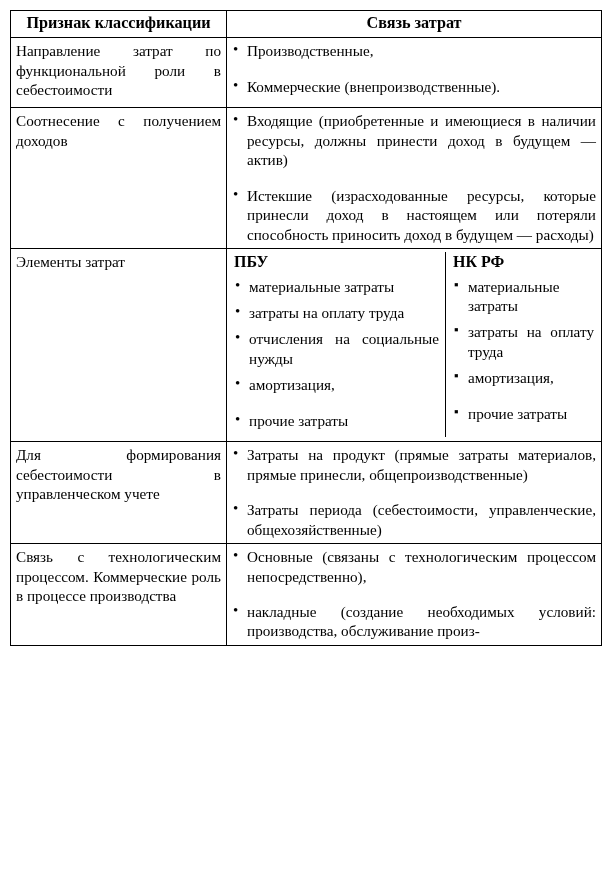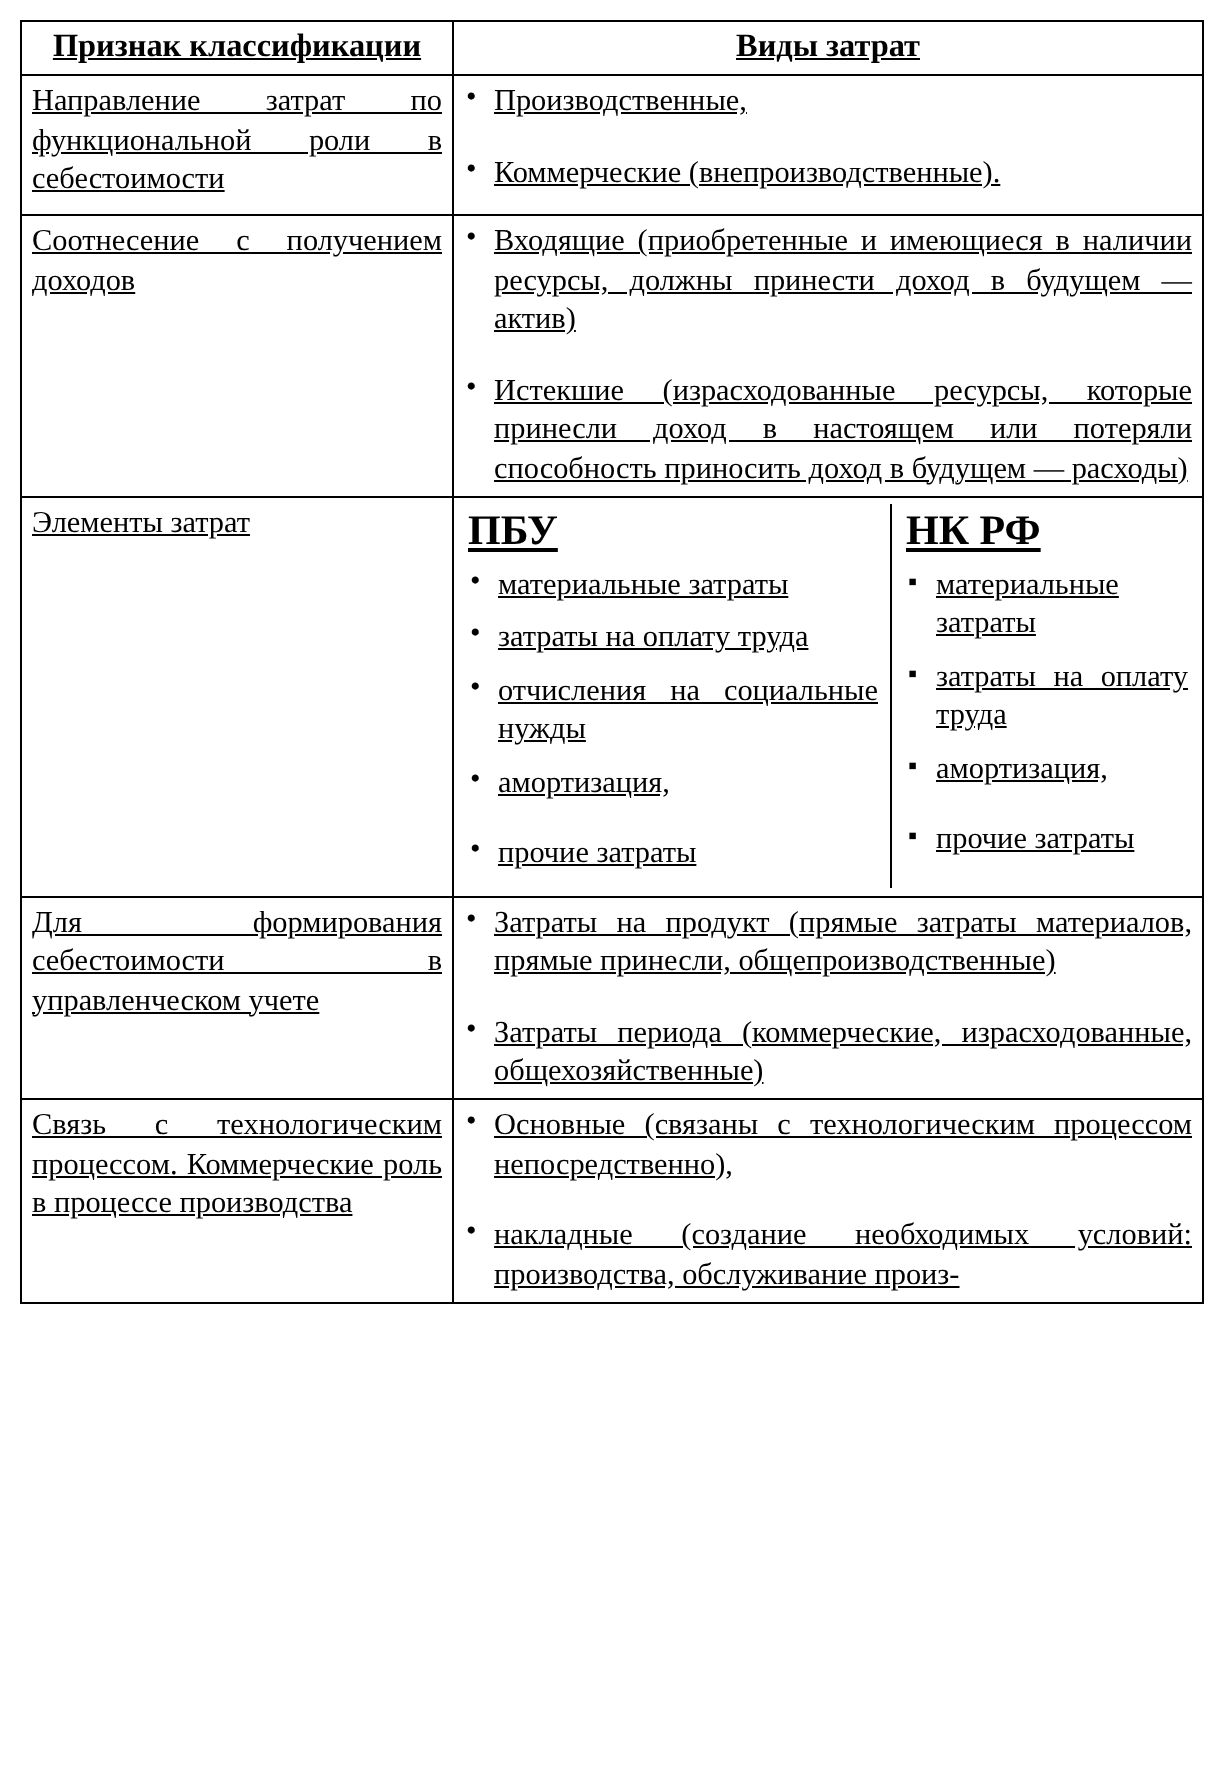--- a/index.html
+++ b/index.html
@@ -13,21 +13,20 @@
     font-family: "Liberation Serif", serif;
     color: #000000;
     overflow: hidden;
   }
   .page {
     width: 609px;
     height: 891px;
     position: relative;
     box-sizing: border-box;
     padding: 10px 8px 0 10px;
-    text-decoration: underline;
   }
   table.classification {
     border-collapse: collapse;
     width: 591px;
     table-layout: fixed;
     font-size: 15.2px;
     line-height: 1.28;
   }
   table.classification td,
   table.classification th {
@@ -91,38 +90,38 @@
   table.subtable td.left-col {
     width: 205px;
     border-right: 1px solid #000000;
     padding: 0 6px 0 2px;
   }
   table.subtable td.right-col {
     padding: 0 2px 0 7px;
   }
   .sub-head {
     font-weight: bold;
-    font-size: 21px;
+    font-size: 16px;
     margin: 0 0 4px 0;
   }
   td.nopad { padding: 3px 0 4px 0; }
 </style>
 </head>
 <body>
 
 <div class="page">
   <table class="classification">
     <colgroup>
       <col class="col-feature">
       <col class="col-types">
     </colgroup>
     <thead>
       <tr>
         <th>Признак классификации</th>
-        <th>Виды затрат</th>
+        <th>Связь затрат</th>
       </tr>
     </thead>
     <tbody>
 
       <tr>
         <td class="feature">Направление затрат по функциональной роли в себестоимости</td>
         <td class="types">
           <ul class="bullets spaced">
             <li>Производственные,</li>
             <li>Коммерческие (внепроизводственные).</li>
@@ -169,21 +168,21 @@
           </tbody>
             </table>
         </td>
       </tr>
 
       <tr>
         <td class="feature">Для формирования себестоимости в управленческом учете</td>
         <td class="types">
           <ul class="bullets">
             <li>Затраты на продукт (прямые затраты материалов, прямые принесли, общепроизводственные)</li>
-            <li>Затраты периода (коммерческие, израсходованные, общехозяйственные)</li>
+            <li>Затраты периода (себестоимости, управленческие, общехозяйственные)</li>
           </ul>
         </td>
       </tr>
 
 
 
       <tr>
         <td class="feature">Связь с технологическим процессом. Коммерческие роль в процессе производства</td>
         <td class="types">
           <ul class="bullets">

